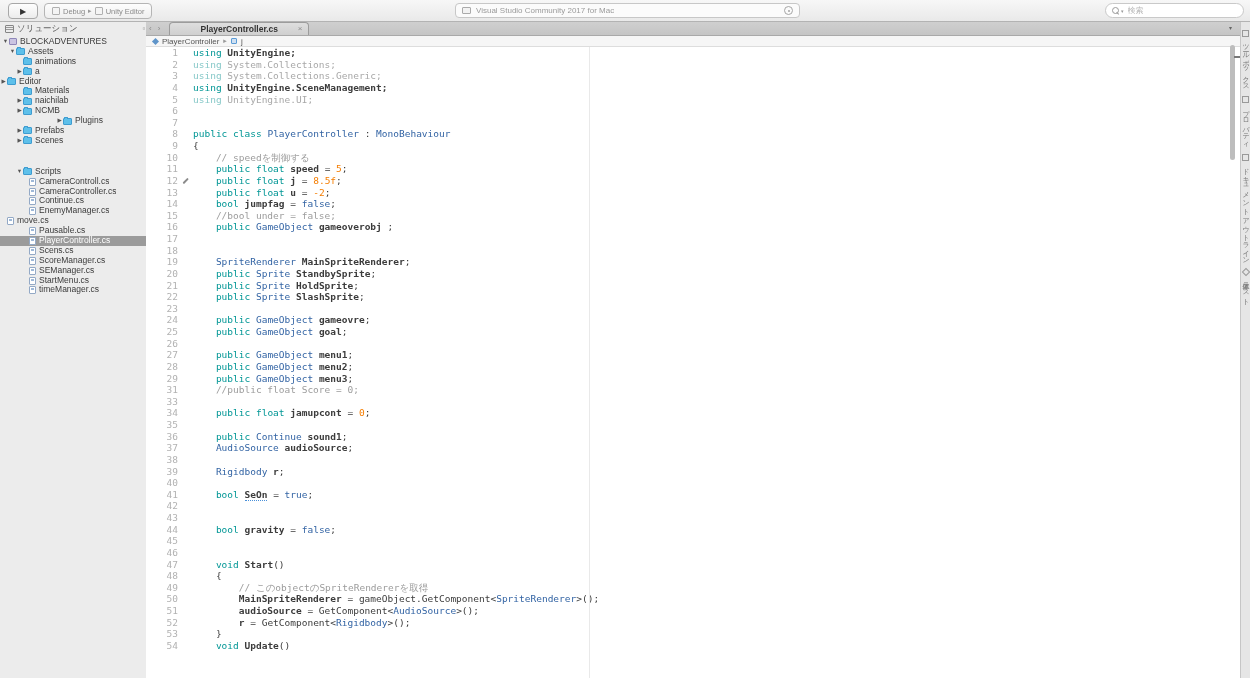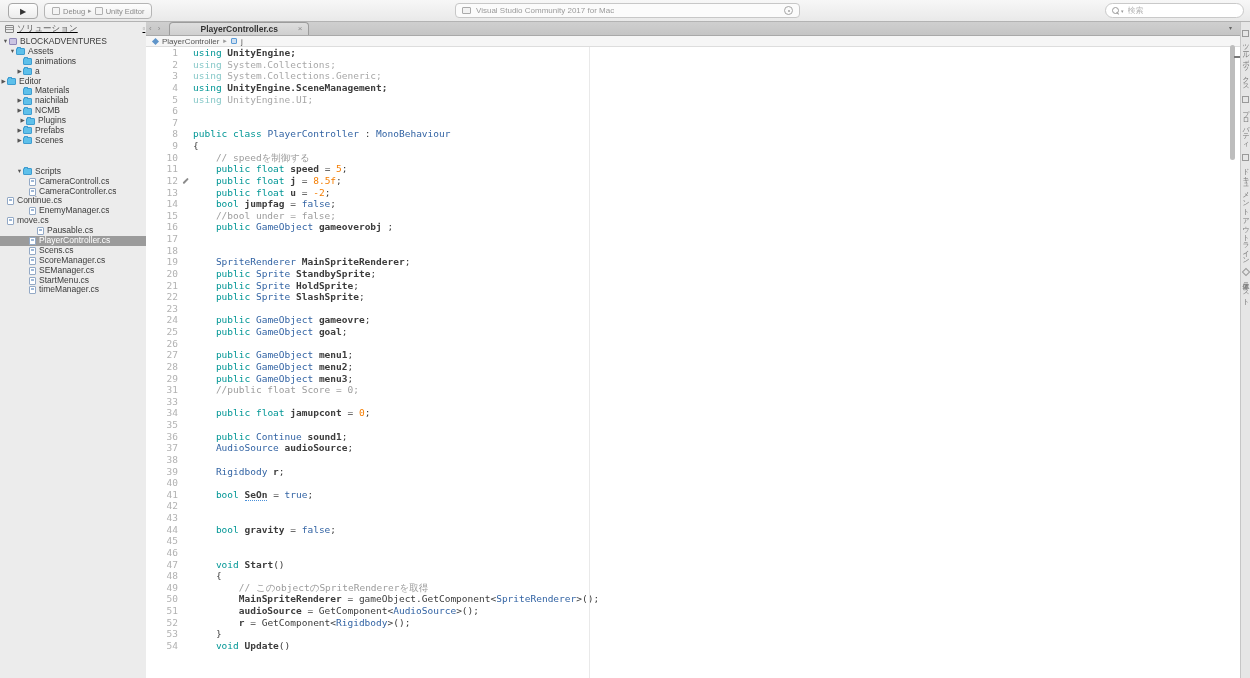--- a/index.html
+++ b/index.html
@@ -27,21 +27,21 @@
              background:#fff;display:flex;align-items:center;padding:0 6px;gap:2px;box-sizing:border-box;}
   .mag{width:5px;height:5px;border:1px solid #9a9a9a;border-radius:50%;position:relative;flex:none;}
   .mag::after{content:"";position:absolute;left:4px;top:4px;width:3px;height:1px;background:#9a9a9a;transform:rotate(45deg);transform-origin:0 0;}
   .search-chev{font-size:5px;color:#999;}
   .search-input{border:none;outline:none;background:transparent;font-size:8px;color:#666;width:100px;
                 font-family:"Liberation Sans",sans-serif;}
   .search-input::placeholder{color:#b4b4b4;}
 
   
   .sidebar{position:absolute;left:0;top:22px;width:160px;height:656px;background:#ececec;
-           border-right:1px solid #bbb;box-sizing:border-box;overflow:hidden;text-decoration:underline;}
+           border-right:1px solid #bbb;box-sizing:border-box;overflow:hidden;}
   .sb-head{position:relative;height:13px;display:flex;align-items:center;padding:0 5px;}
   .sb-head-ic{width:7px;height:6px;border:1px solid #858585;border-radius:1px;margin-right:3px;
               background:linear-gradient(#0000 0 1px,#9a9a9a 1px 2px,#0000 2px 3px,#9a9a9a 3px 4px,#0000 4px);}
   .sb-title{font-size:8.5px;color:#555;flex:1;}
   .sb-btn{font-size:8px;color:#8c8c8c;margin-left:4px;line-height:8px;}
   .tree{position:absolute;left:0;top:15px;right:0;}
   .tree-row{height:9.9px;line-height:9.9px;display:flex;align-items:center;font-size:8.5px;color:#3a3a3a;white-space:nowrap;}
   .tree-row.selected{background:#9b9b9b;color:#fff;}
   .tr-arrow{width:7px;flex:none;font-size:5.5px;color:#555;text-align:center;}
   .tree-row.selected .tr-arrow{color:#eee;}
@@ -170,21 +170,21 @@
         <div class="tree-row" style="padding-left: 16px;">
           <span class="tr-arrow">▶</span>
           <span class="tr-ico ico-folder"></span>
           <span class="tr-label">naichilab</span>
         </div>
         <div class="tree-row" style="padding-left: 16px;">
           <span class="tr-arrow">▶</span>
           <span class="tr-ico ico-folder"></span>
           <span class="tr-label">NCMB</span>
         </div>
-        <div class="tree-row" style="padding-left: 19px;">
+        <div class="tree-row" style="padding-left: 0; justify-content: center;">
           <span class="tr-arrow">▶</span>
           <span class="tr-ico ico-folder"></span>
           <span class="tr-label">Plugins</span>
         </div>
         <div class="tree-row" style="padding-left: 16px;">
           <span class="tr-arrow">▶</span>
           <span class="tr-ico ico-folder"></span>
           <span class="tr-label">Prefabs</span>
         </div>
         <div class="tree-row" style="padding-left: 16px;">
@@ -200,36 +200,36 @@
         <div class="tree-row" style="padding-left: 22px;">
           <span class="tr-arrow"></span>
           <span class="tr-ico ico-file"></span>
           <span class="tr-label">CameraControll.cs</span>
         </div>
         <div class="tree-row" style="padding-left: 22px;">
           <span class="tr-arrow"></span>
           <span class="tr-ico ico-file"></span>
           <span class="tr-label">CameraController.cs</span>
         </div>
+        <div class="tree-row" style="padding-left: 22px;">
+          <span class="tr-arrow"></span>
+          <span class="tr-ico ico-file"></span>
+          <span class="tr-label">Continue.cs</span>
+        </div>
+        <div class="tree-row" style="padding-left: 22px;">
+          <span class="tr-arrow"></span>
+          <span class="tr-ico ico-file"></span>
+          <span class="tr-label">EnemyManager.cs</span>
+        </div>
         <div class="tree-row" style="">
           <span class="tr-arrow"></span>
           <span class="tr-ico ico-file"></span>
-          <span class="tr-label">Continue.cs</span>
-        </div>
-        <div class="tree-row" style="padding-left: 22px;">
-          <span class="tr-arrow"></span>
-          <span class="tr-ico ico-file"></span>
-          <span class="tr-label">EnemyManager.cs</span>
-        </div>
-        <div class="tree-row" style="">
-          <span class="tr-arrow"></span>
-          <span class="tr-ico ico-file"></span>
           <span class="tr-label">move.cs</span>
         </div>
-        <div class="tree-row" style="padding-left: 30px;">
+        <div class="tree-row" style="padding-left: 22px;">
           <span class="tr-arrow"></span>
           <span class="tr-ico ico-file"></span>
           <span class="tr-label">Pausable.cs</span>
         </div>
         <div class="tree-row selected" style="padding-left: 22px;">
           <span class="tr-arrow"></span>
           <span class="tr-ico ico-file"></span>
           <span class="tr-label">PlayerController.cs</span>
         </div>
         <div class="tree-row" style="padding-left: 22px;">

